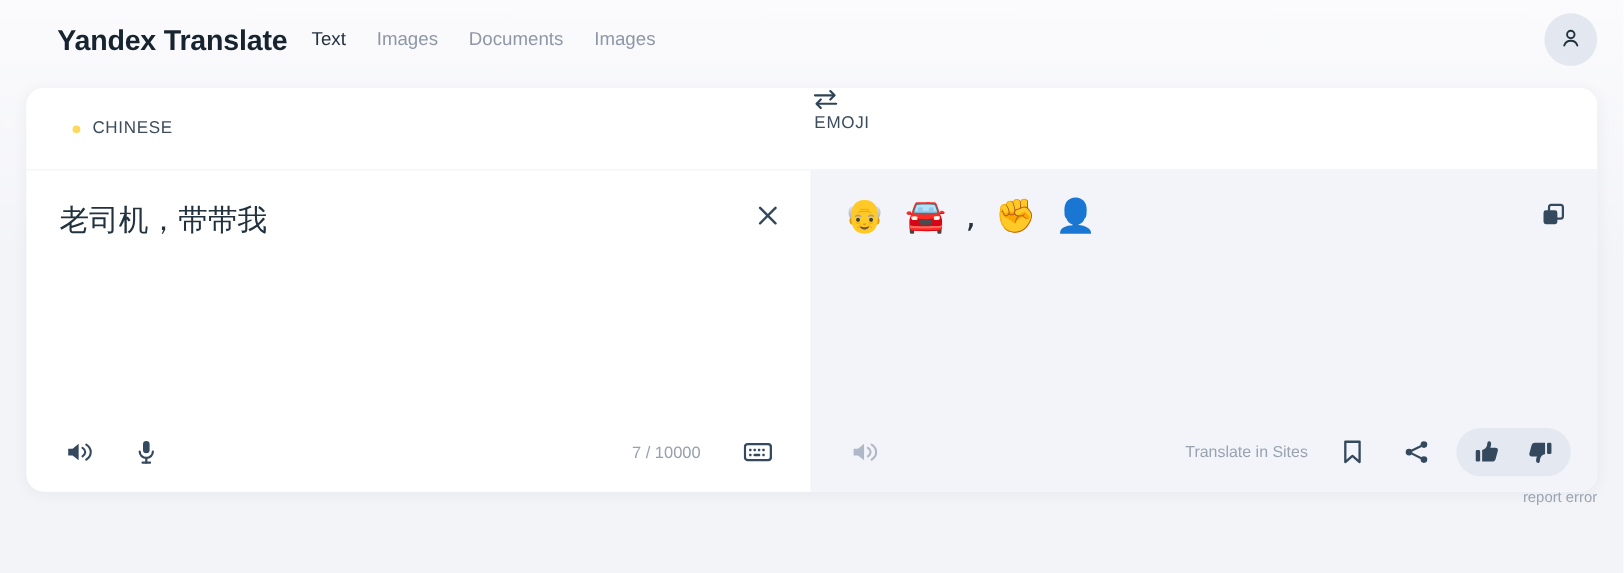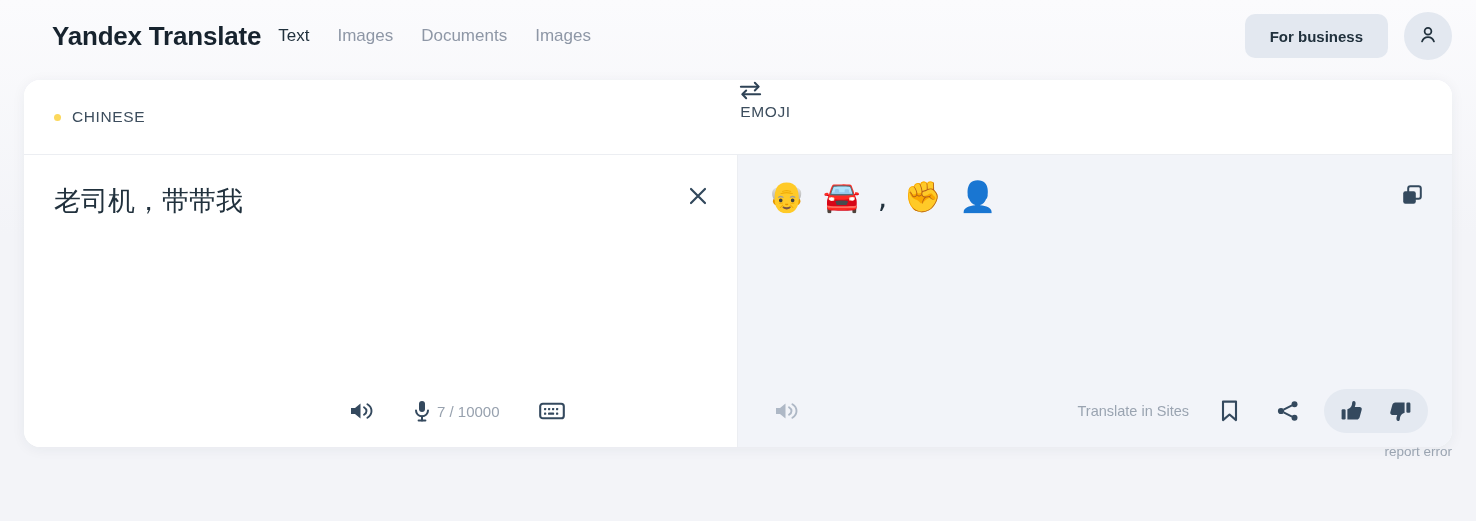--- a/index.html
+++ b/index.html
@@ -27,21 +27,21 @@
   .brand {
     font-size: 26px;
     font-weight: 700;
     letter-spacing: -0.2px;
     color: #17232e;
     white-space: nowrap;
   }
   .nav {
     display: flex;
     align-items: center;
-    margin-left: 17px;
+    margin-left: 22px;
     gap: 28px;
   }
   .nav-item {
     font-size: 17px;
     color: #8e97a6;
     cursor: pointer;
     white-space: nowrap;
   }
   .nav-item.active { color: #21313d; }
 
@@ -97,21 +97,21 @@
     display: flex;
     align-items: center;
     flex: 0 0 auto;
     border-bottom: 1px solid #eceef2;
     background: #fff;
   }
   .lang-left {
     width: 714px;
     display: flex;
     align-items: center;
-    padding-left: 30px;
+    padding-left: 42px;
     height: 100%;
   }
   .lang-dot {
     width: 7px;
     height: 7px;
     border-radius: 50%;
     background: #fcd85c;
     margin-right: 11px;
     flex: 0 0 auto;
   }
@@ -140,21 +140,21 @@
     flex: 1 1 auto;
     display: flex;
     min-height: 0;
   }
   .pane-src {
     width: 714px;
     background: #ffffff;
     border-right: 1px solid #eceef2;
     position: relative;
     display: flex;
-    flex-direction: row;
+    flex-direction: column;
   }
   .pane-dst {
     flex: 1 1 auto;
     background: #f2f4f9;
     position: relative;
     display: flex;
     flex-direction: column;
   }
 
   .src-text {
@@ -275,21 +275,20 @@
   <div class="brand">Yandex Translate</div>
 
   <nav class="nav">
     <span class="nav-item active">Text</span>
     <span class="nav-item">Images</span>
     <span class="nav-item">Documents</span>
     <span class="nav-item">Images</span>
   </nav>
 
   <div class="header-right">
-    <button class="for-business">For business</button>
     <button class="avatar-btn">
       <span>
         <svg width="22" height="22" viewBox="0 0 24 24" fill="none" stroke="#21313d" stroke-width="1.9" stroke-linecap="round">
           <circle cx="12" cy="8" r="3.7"></circle>
           <path d="M5.5 19c1.1-3.2 3.6-4.8 6.5-4.8s5.4 1.6 6.5 4.8"></path>
         </svg>
       </span>
     </button>
   </div>
 </div>

